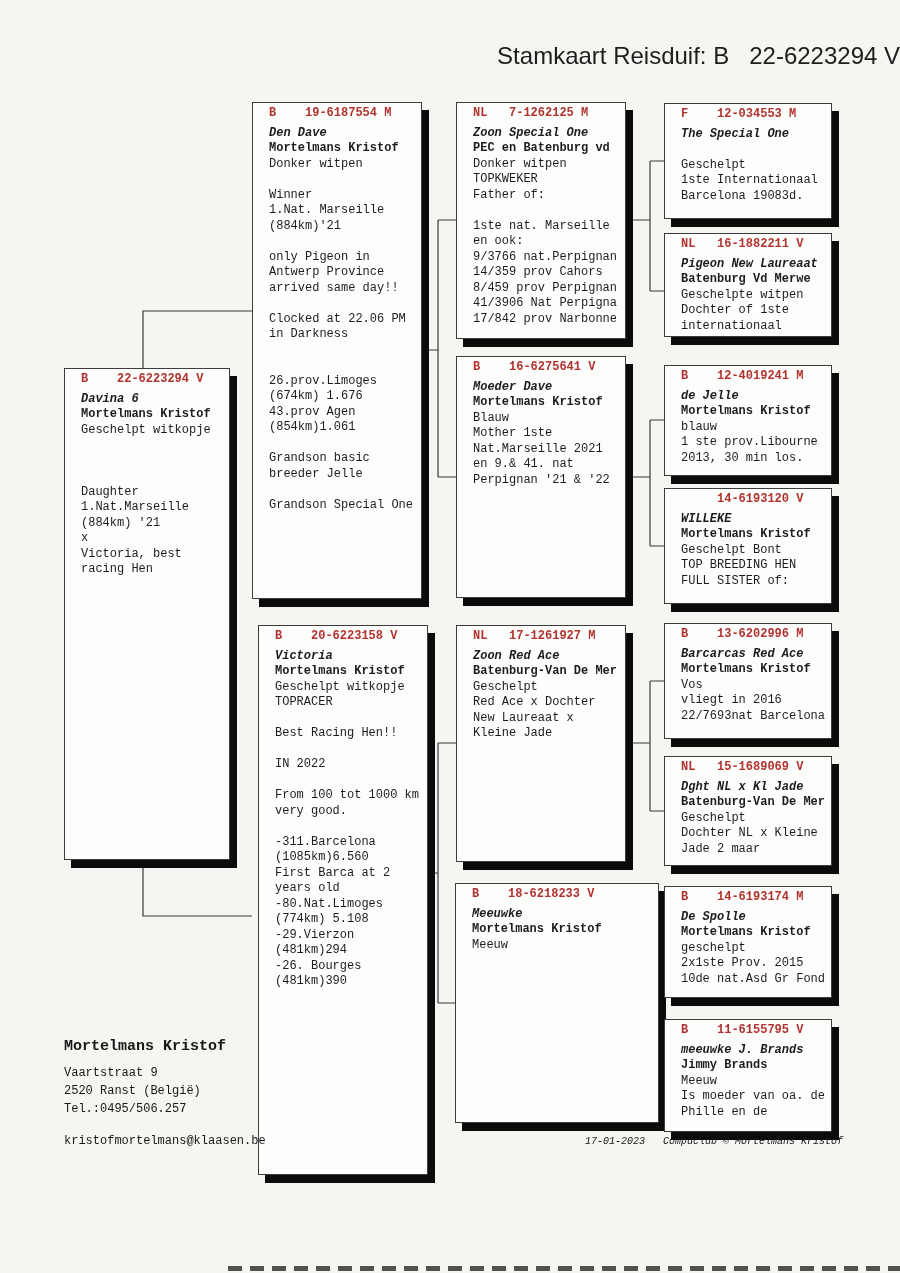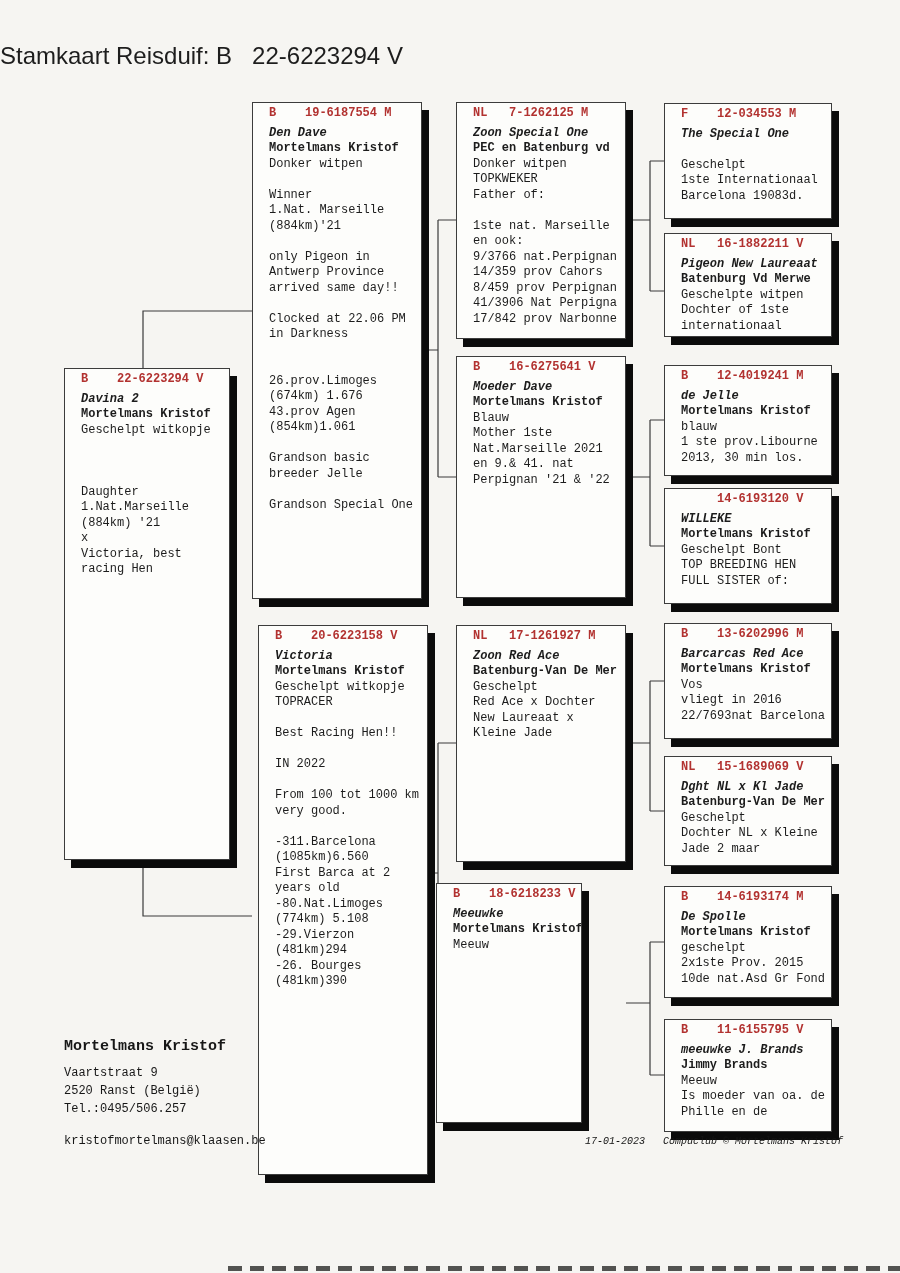--- a/index.html
+++ b/index.html
@@ -7,21 +7,21 @@
   .page{
     position:relative;
     width:900px;height:1273px;
     margin:0 auto;
     background:#f6f5f2;
     overflow:hidden;
     font-family:"Liberation Mono","DejaVu Sans Mono",monospace;
   }
   .page-title{
     position:absolute;left:0;top:42px;width:900px;
-    text-align:left;
+    text-align:right;
     font-family:"Liberation Sans","DejaVu Sans",sans-serif;
     font-size:24px;font-weight:400;color:#1d1d1d;
     white-space:pre;
   }
   .connectors{position:absolute;left:0;top:0;pointer-events:none;}
   .box{
     position:absolute;
     background:#fdfdfb;
     border:1px solid #3c3c3c;
     box-shadow:7px 8px 0 #0b0b0b;
@@ -76,21 +76,21 @@
       <path d="M626,477 L650,477 M650,420 L650,546 M650,420 L664,420 M650,546 L664,546"></path>
 
       <path d="M626,743 L650,743 M650,681 L650,811 M650,681 L664,681 M650,811 L664,811"></path>
 
       <path d="M626,1003 L650,1003 M650,942 L650,1075 M650,942 L664,942 M650,1075 L664,1075"></path>
     </g>
   </svg>
 
   <div class="box" style="left:64px;top:368px;width:166px;height:492px">
     <div class="box-ring">B    22-6223294 V</div>
-    <div class="box-name">Davina 2</div>
+    <div class="box-name">Davina 6</div>
     <div class="box-loft">Mortelmans Kristof</div>
     <pre class="box-body">Geschelpt witkopje
 
 
 
 Daughter
 1.Nat.Marseille
 (884km) '21
 x
 Victoria, best
@@ -183,21 +183,21 @@
   <div class="box" style="left:456px;top:625px;width:170px;height:237px">
     <div class="box-ring">NL   17-1261927 M</div>
     <div class="box-name">Zoon Red Ace</div>
     <div class="box-loft">Batenburg-Van De Mer</div>
     <pre class="box-body">Geschelpt
 Red Ace x Dochter
 New Laureaat x
 Kleine Jade</pre>
   </div>
 
-  <div class="box" style="left:436px;top:883px;width:146px;height:240px">
+  <div class="box" style="left:455px;top:883px;width:204px;height:240px">
     <div class="box-ring">B    18-6218233 V</div>
     <div class="box-name">Meeuwke</div>
     <div class="box-loft">Mortelmans Kristof</div>
     <pre class="box-body">Meeuw</pre>
   </div>
 
   <div class="box" style="left:664px;top:103px;width:168px;height:116px">
     <div class="box-ring">F    12-034553 M</div>
     <div class="box-name">The Special One</div>
     <div class="box-loft"></div>

